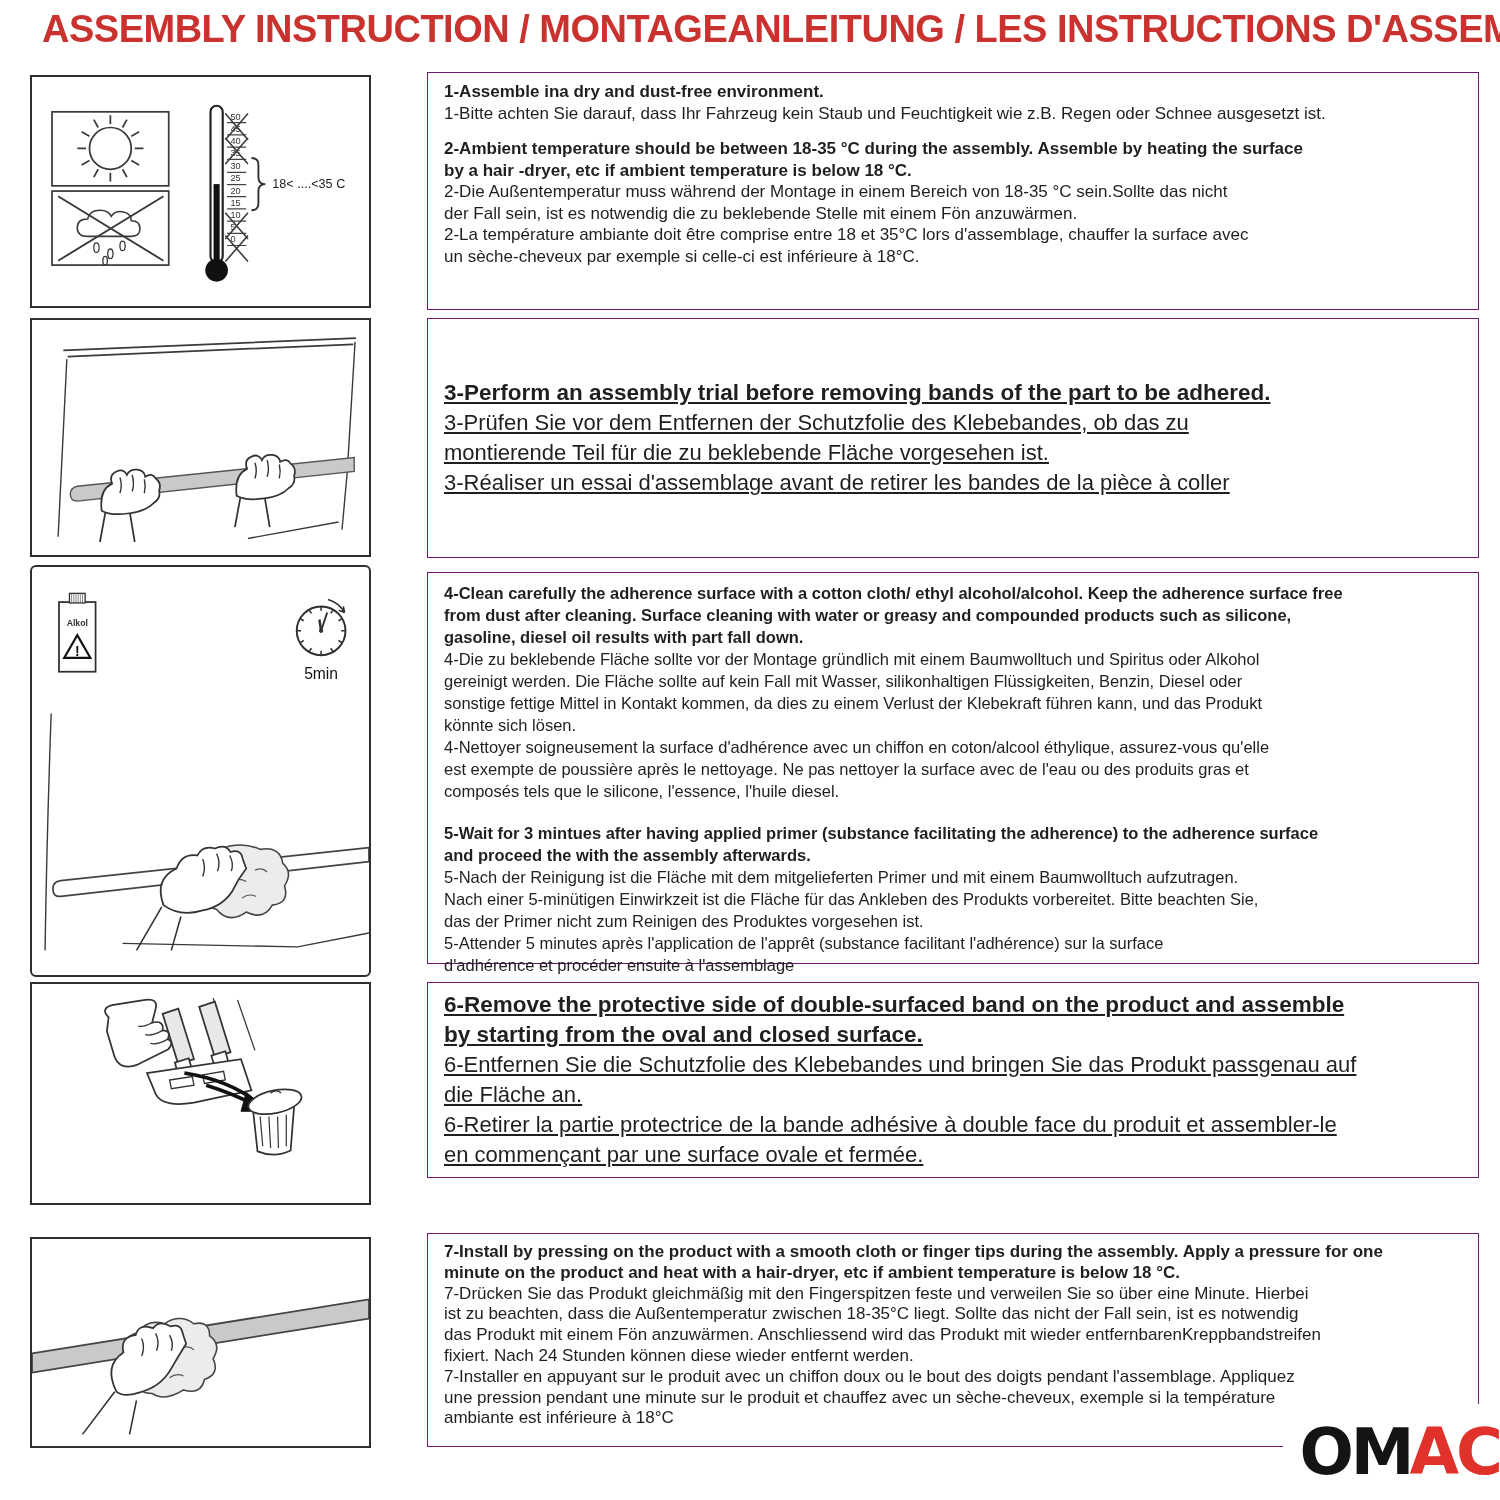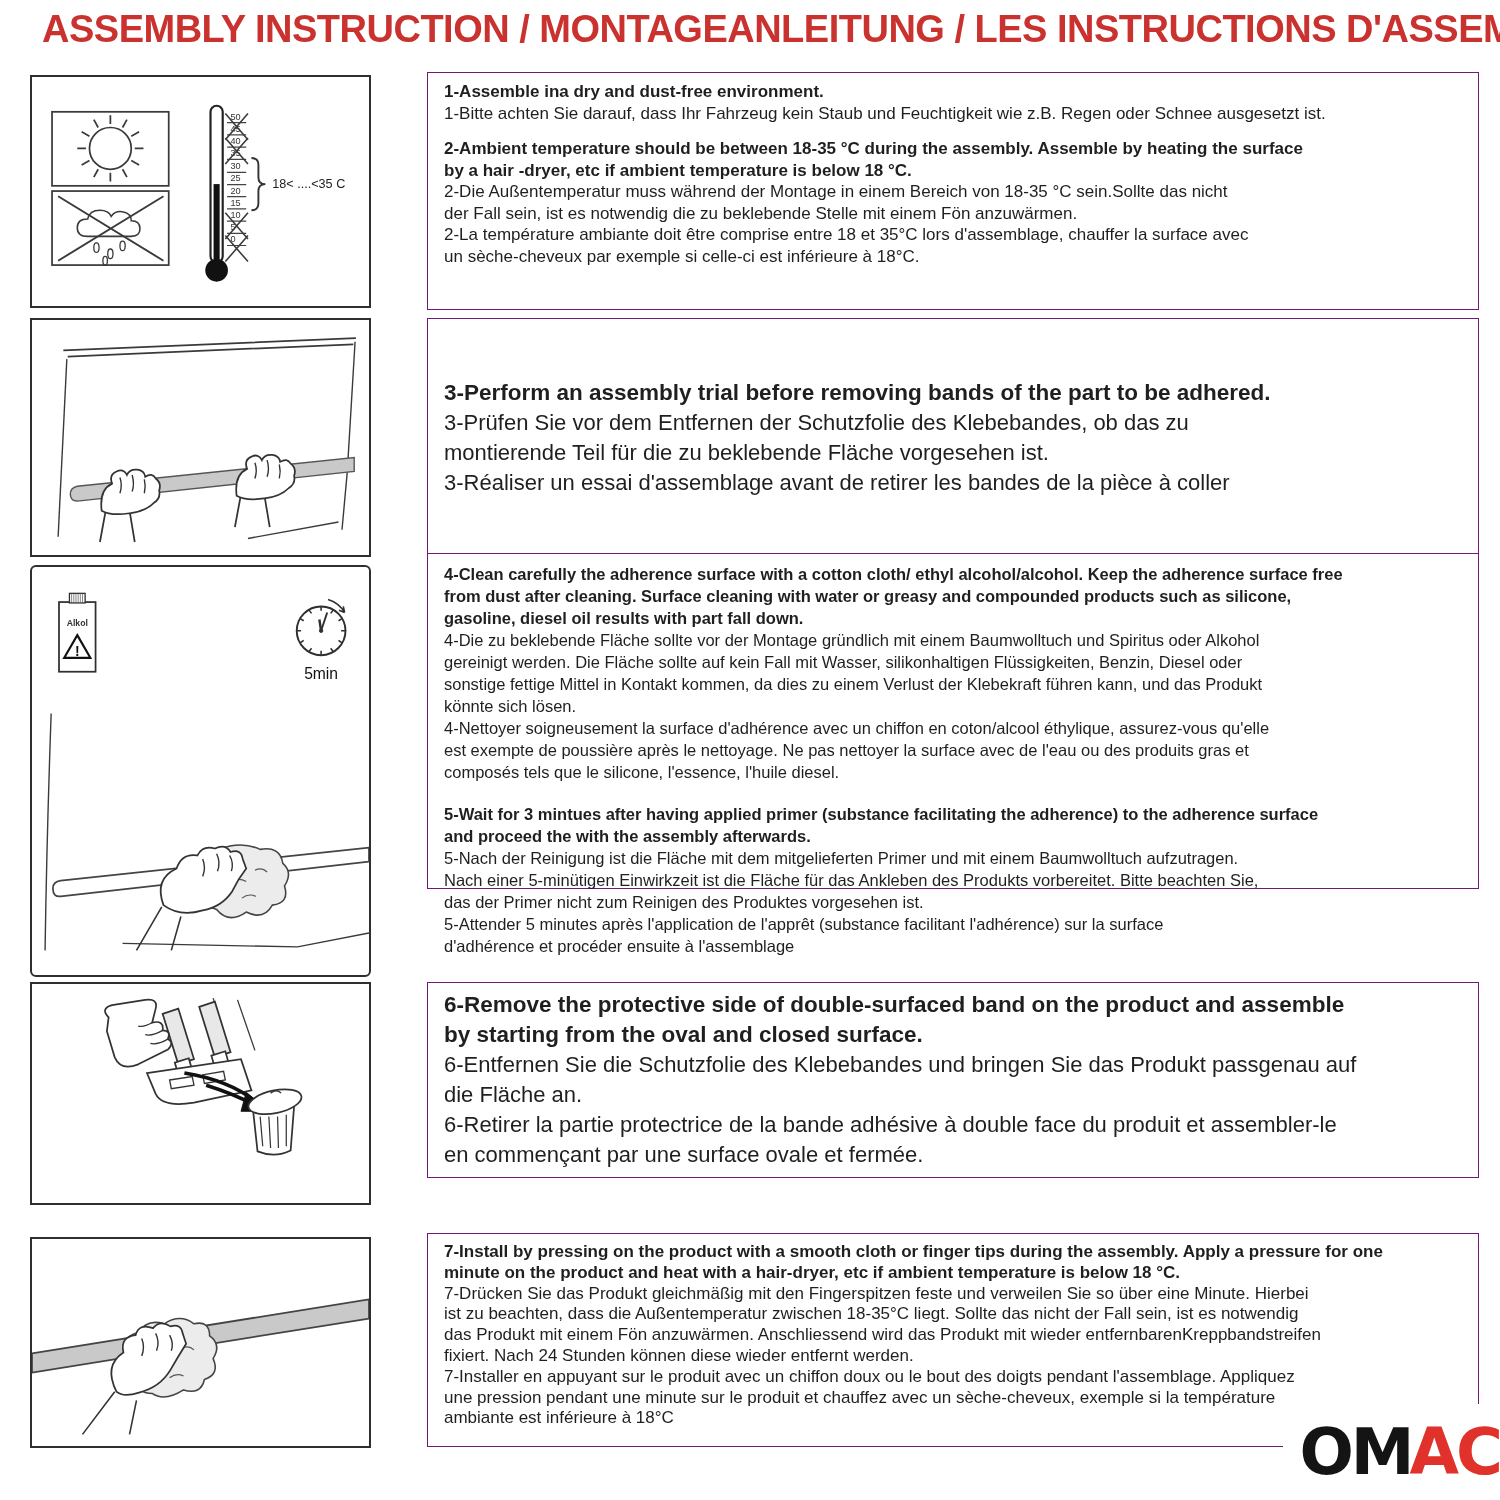--- a/index.html
+++ b/index.html
@@ -10,31 +10,31 @@
          color:#c9322e; letter-spacing:-0.5px; white-space:nowrap; }
 
   .lbox { position:absolute; left:30px; width:341px; border:2px solid #2f2f2f;
           background:#fff; box-sizing:border-box; }
   .rbox { position:absolute; left:427px; width:1052px; border:1px solid #701a75;
           background:#fff; box-sizing:border-box; padding:6px 16px; }
   .lbox svg { width:100%; height:100%; display:block; }
 
   #l1 { top:75px;  height:233px; }  #r1 { top:72px;  height:238px; }
   #l2 { top:318px; height:239px; }  #r2 { top:318px; height:240px; }
-  #l3 { top:565px; height:412px;border-radius:6px; }  #r3 { top:553px; height:336px; }
+  #l3 { top:565px; height:412px;border-radius:6px; }  #r3 { top:572px; height:392px; }
   #l4 { top:982px; height:223px; }  #r4 { top:982px; height:196px; }
   #l5 { top:1237px; height:211px; } #r5 { top:1233px; height:214px; }
 
   .rbox p { margin:0; white-space:pre-line; }
   .b { font-weight:bold; }
   #r1 { font-size:17px;   line-height:21.5px; padding-top:8px; }
   #r3 { font-size:16.5px; line-height:22px;   padding-top:9px; }
   #r5 { font-size:17px;   line-height:20.8px; padding-top:8px; }
   #r2, #r4 { display:flex; flex-direction:column; justify-content:center;
-             font-size:22px; line-height:30px; }
+             font-size:22px; line-height:30px;text-decoration:underline; }
   #r2 .b, #r4 .b { font-size:22.5px; }
   .gap { margin-top:20px !important; }
   #r1 .gap { margin-top:14px !important; }
 
   .logo { position:absolute; left:1283px; top:1404px; width:217px; height:96px;
           background:#fff; z-index:5; display:flex; align-items:center;
           justify-content:flex-end; }
   .logo span { font-family:"DejaVu Sans", sans-serif; font-weight:bold;
                font-size:64px; letter-spacing:-3px; line-height:1; }
   .logo .lb { color:#141414; }

